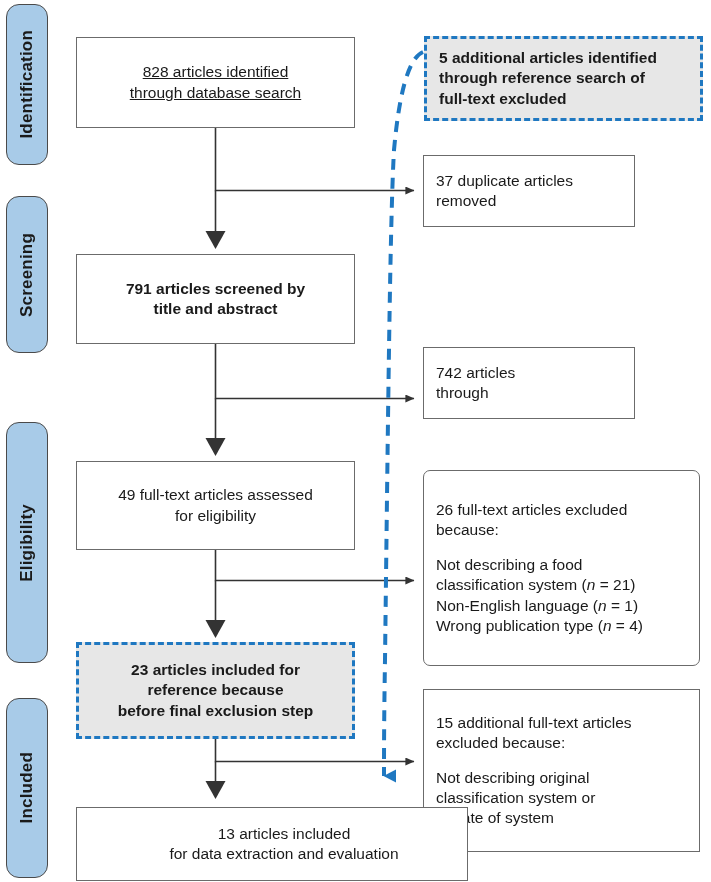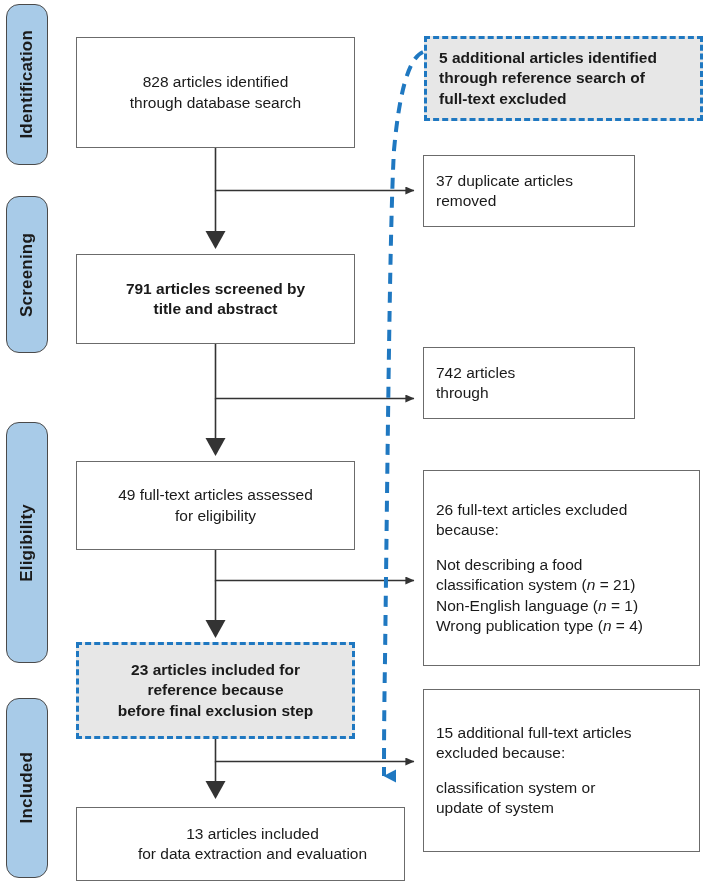--- a/index.html
+++ b/index.html
@@ -118,21 +118,21 @@
   <div class="pill" style="left:6px;top:196px;height:157px;">
     <span class="pill-label">Screening</span>
   </div>
   <div class="pill" style="left:6px;top:422px;height:241px;">
     <span class="pill-label">Eligibility</span>
   </div>
   <div class="pill" style="left:6px;top:698px;height:180px;">
     <span class="pill-label">Included</span>
   </div>
 
-  <div class="box center" style="left:76px;top:37px;width:279px;height:111px;">
+  <div class="box center" style="left:76px;top:37px;width:279px;height:91px;text-decoration:underline;">
     <span class="line">828 articles identified</span>
     <span class="line">through database search</span>
   </div>
 
   <div class="box left dashed" style="left:424px;top:36px;width:279px;height:85px;">
     <span class="line">5 additional articles identified</span>
     <span class="line">through reference search of</span>
     <span class="line">full-text excluded</span>
   </div>
 
@@ -149,42 +149,43 @@
   <div class="box left" style="left:423px;top:347px;width:212px;height:72px;">
     <span class="line">742 articles</span>
     <span class="line">through</span>
   </div>
 
   <div class="box center" style="left:76px;top:461px;width:279px;height:89px;">
     <span class="line">49 full-text articles assessed</span>
     <span class="line">for eligibility</span>
   </div>
 
-  <div class="box left" style="left:423px;top:470px;width:277px;height:196px;">
+  <div class="box left" style="left:423px;top:470px;width:277px;height:196px;border-radius:7px;">
     <span class="line">26 full-text articles excluded</span>
     <span class="line">because:</span>
     <span class="spacer"></span>
     <span class="line">Not describing a food</span>
     <span class="line"><span>classification system</span> (<i>n</i> = <span>21</span>)</span>
     <span class="line"><span>Non-English language</span> (<i>n</i> = <span>1</span>)</span>
     <span class="line"><span>Wrong publication type</span> (<i>n</i> = <span>4</span>)</span>
   </div>
 
   <div class="box center dashed" style="left:76px;top:642px;width:279px;height:97px;">
     <span class="line">23 articles included for</span>
     <span class="line">reference because</span>
     <span class="line">before final exclusion step</span>
   </div>
 
   <div class="box left" style="left:423px;top:689px;width:277px;height:163px;">
     <span class="line">15 additional full-text articles</span>
     <span class="line">excluded because:</span>
     <span class="spacer"></span>
+    <span class="line">Not describing original</span>
     <span class="line">classification system or</span>
     <span class="line">update of system</span>
   </div>
 
-  <div class="box center" style="left:76px;top:807px;width:329px;height:74px;padding-left:36px;">
+  <div class="box center" style="left:76px;top:807px;width:392px;height:74px;padding-left:36px;">
     <span class="line">13 articles included</span>
     <span class="line">for data extraction and evaluation</span>
   </div>
 
 </div>
 
 </body></html>

